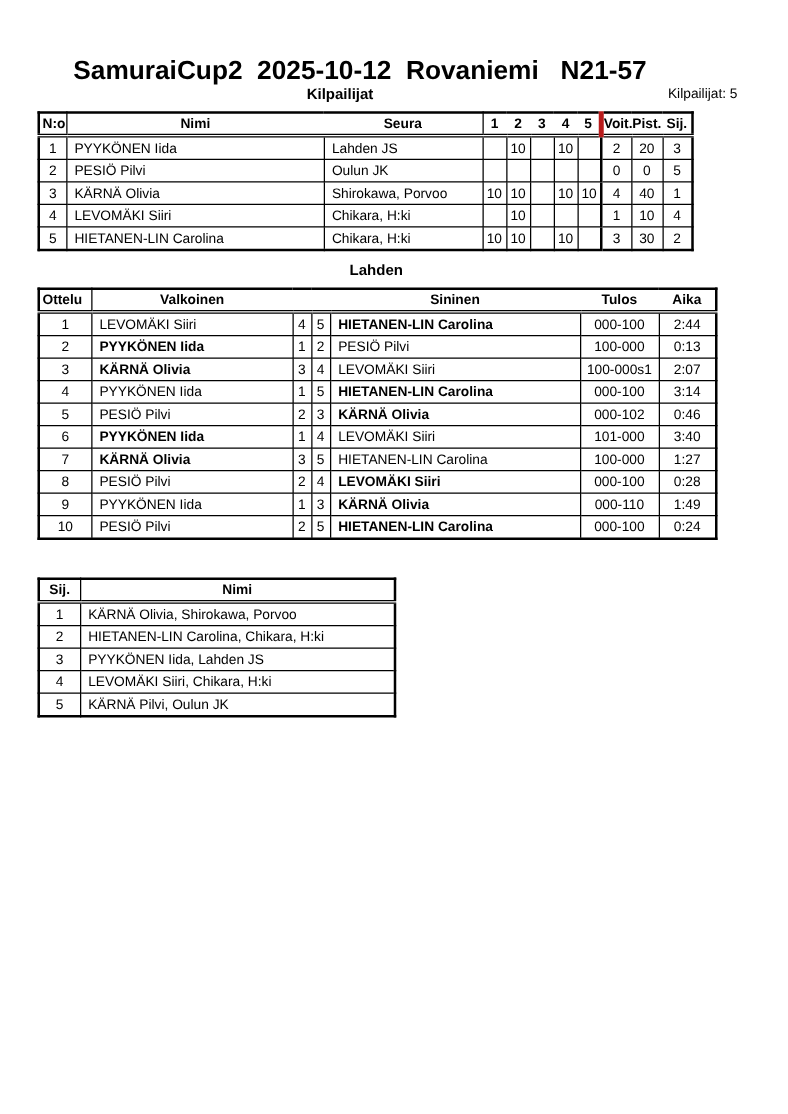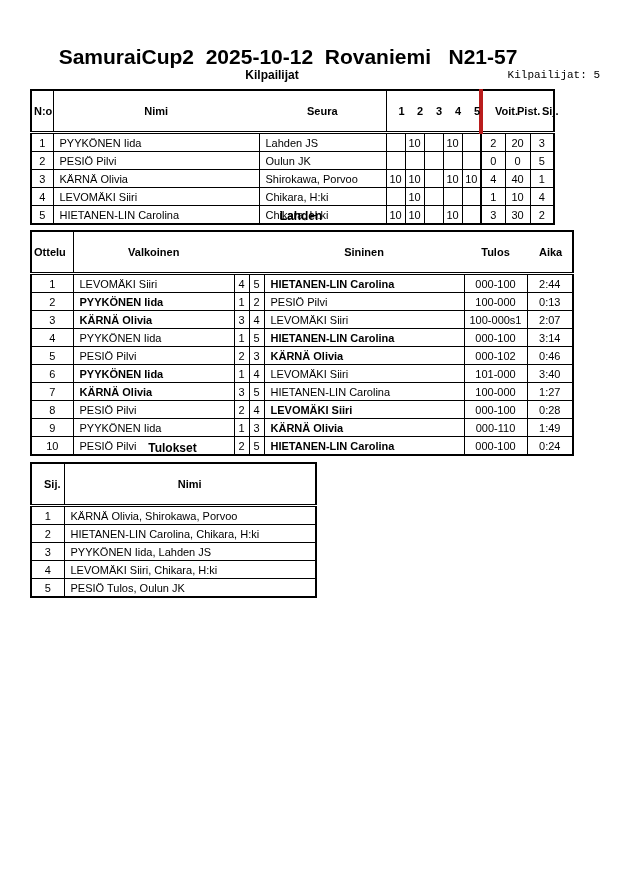--- a/index.html
+++ b/index.html
@@ -3,26 +3,26 @@
 <meta charset="utf-8">
 <style>
   html,body{margin:0;padding:0;background:#fff;}
   body{width:630px;height:891px;font-family:"Liberation Sans",sans-serif;color:#000;}
   .page{position:relative;width:630px;height:891px;background:#fff;overflow:hidden;}
 
   .title{position:absolute;top:45px;left:0;width:576px;text-align:center;
          font-size:21px;font-weight:bold;white-space:pre;}
   .subtitle{position:absolute;top:68px;left:0;width:510px;text-align:center;
             font-size:12px;font-weight:bold;margin-left:17px;}
-  .count{position:absolute;top:69px;right:30px;font-size:11px;font-family:Liberation Mono, monospace;}
+  .count{position:absolute;top:69px;right:40px;font-size:11px;}
 
   table{border-collapse:collapse;table-layout:fixed;position:absolute;left:30px;
         font-size:11px;background:#fff;border:2px solid #000;}
   td{border:1px solid #000;height:17px;padding:0;overflow:hidden;white-space:nowrap;}
-  th{border:0;border-bottom:3px double #000;height:16px;padding:12px;
+  th{border:0;border-bottom:3px double #000;height:16px;padding:0;
      font-size:11px;font-weight:bold;white-space:nowrap;}
   .lft{text-align:left;padding-left:6px;margin-top:24px;}
   .ctr{text-align:center;}
   .hl{text-align:left;padding-left:2px;}
   th.br1{border-right:1px solid #000;}
   th.bl1{border-left:1px solid #000;}
   th.bl2{border-left:4px solid #b91c1c;margin-left:36px;}
   td.bl2{border-left-width:2px;}
   .b{font-weight:bold;}
 
@@ -250,21 +250,20 @@
         <td class="lft">PESIÖ Pilvi</td>
         <td class="ctr">2</td>
         <td class="ctr">5</td>
         <td class="lft b">HIETANEN-LIN Carolina</td>
         <td class="ctr">000-100</td>
         <td class="ctr">0:24</td>
       </tr>
       </tbody>
   </table>
 
-  <div class="sec-heading h-tulokset">Tulokset</div>
 
   <table class="t3">
     <colgroup>
       <col style="width:33px">
         <col style="width:252px">
     </colgroup>
     <thead>
       <tr>
         <th class="ctr br1">Sij.</th>
         <th class="ctr">Nimi</th>
@@ -282,18 +281,18 @@
         <tr>
         <td class="ctr">3</td>
         <td class="lft">PYYKÖNEN Iida, Lahden JS</td>
       </tr>
         <tr>
         <td class="ctr">4</td>
         <td class="lft">LEVOMÄKI Siiri, Chikara, H:ki</td>
       </tr>
         <tr>
         <td class="ctr">5</td>
-        <td class="lft">PESIÖ Tulos, Oulun JK</td>
+        <td class="lft">KÄRNÄ Pilvi, Oulun JK</td>
       </tr>
       </tbody>
   </table>
 
 </div>
 
 </body></html>

